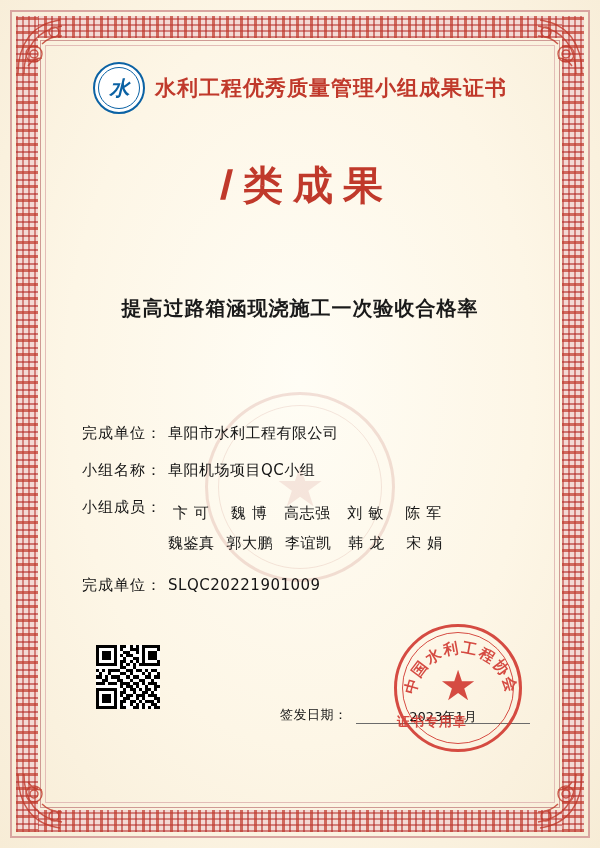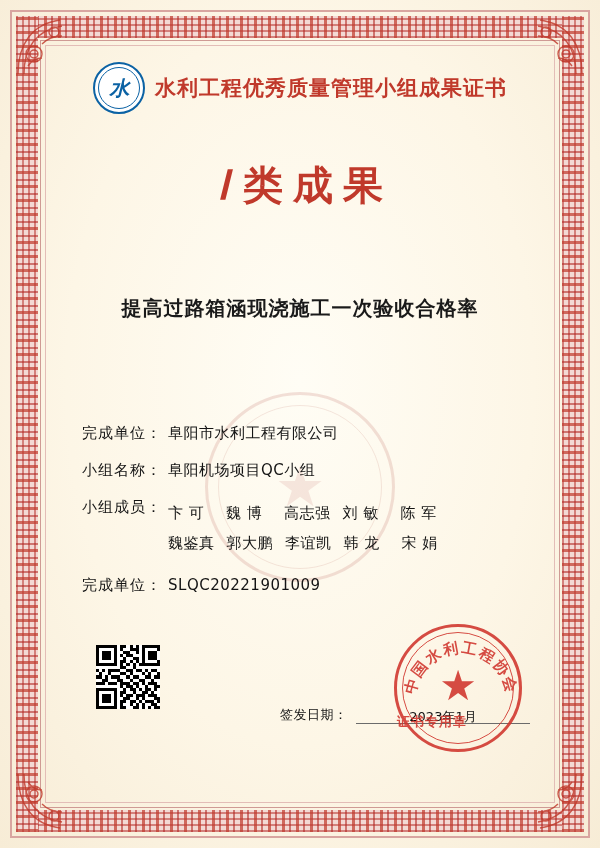--- a/index.html
+++ b/index.html
@@ -227,21 +227,21 @@
     flex: 1 1 auto;
     letter-spacing: 0.5px;
   }
   .info-value.members {
     line-height: 2.0;
   }
   .member {
     display: inline-block;
     min-width: 46px;
     margin-right: 12px;
-    text-align: left;
+    text-align: center;
   }
   .info-row.cert { margin-top: 6px; }
 
   
   .qr {
     position: absolute;
     left: 96px;
     top: 645px;
     width: 64px;
     height: 64px;

